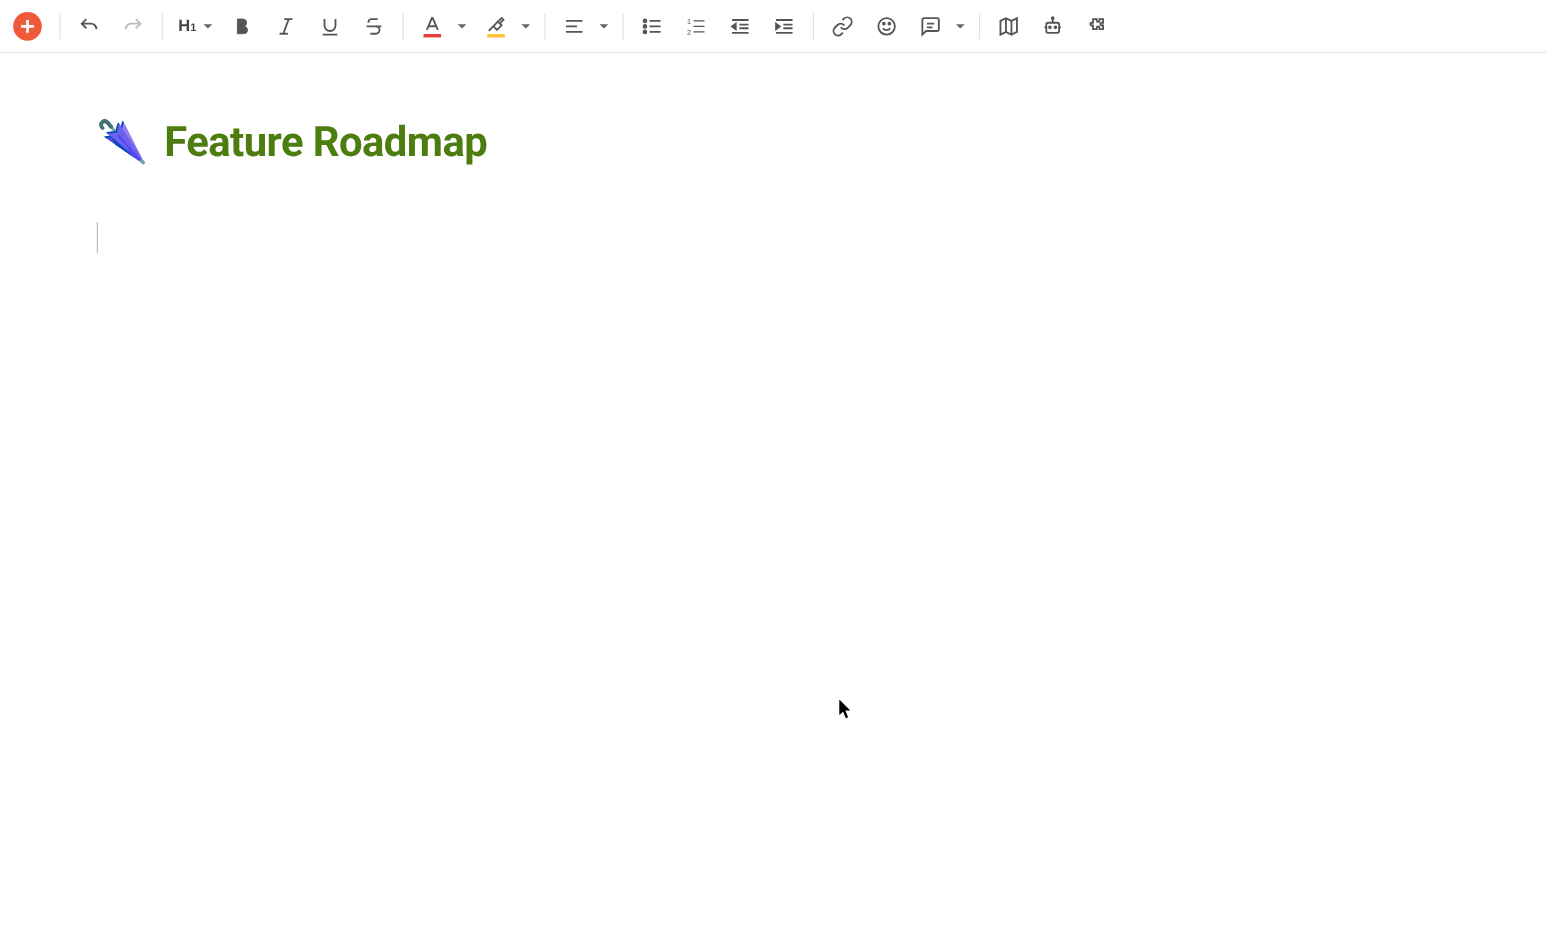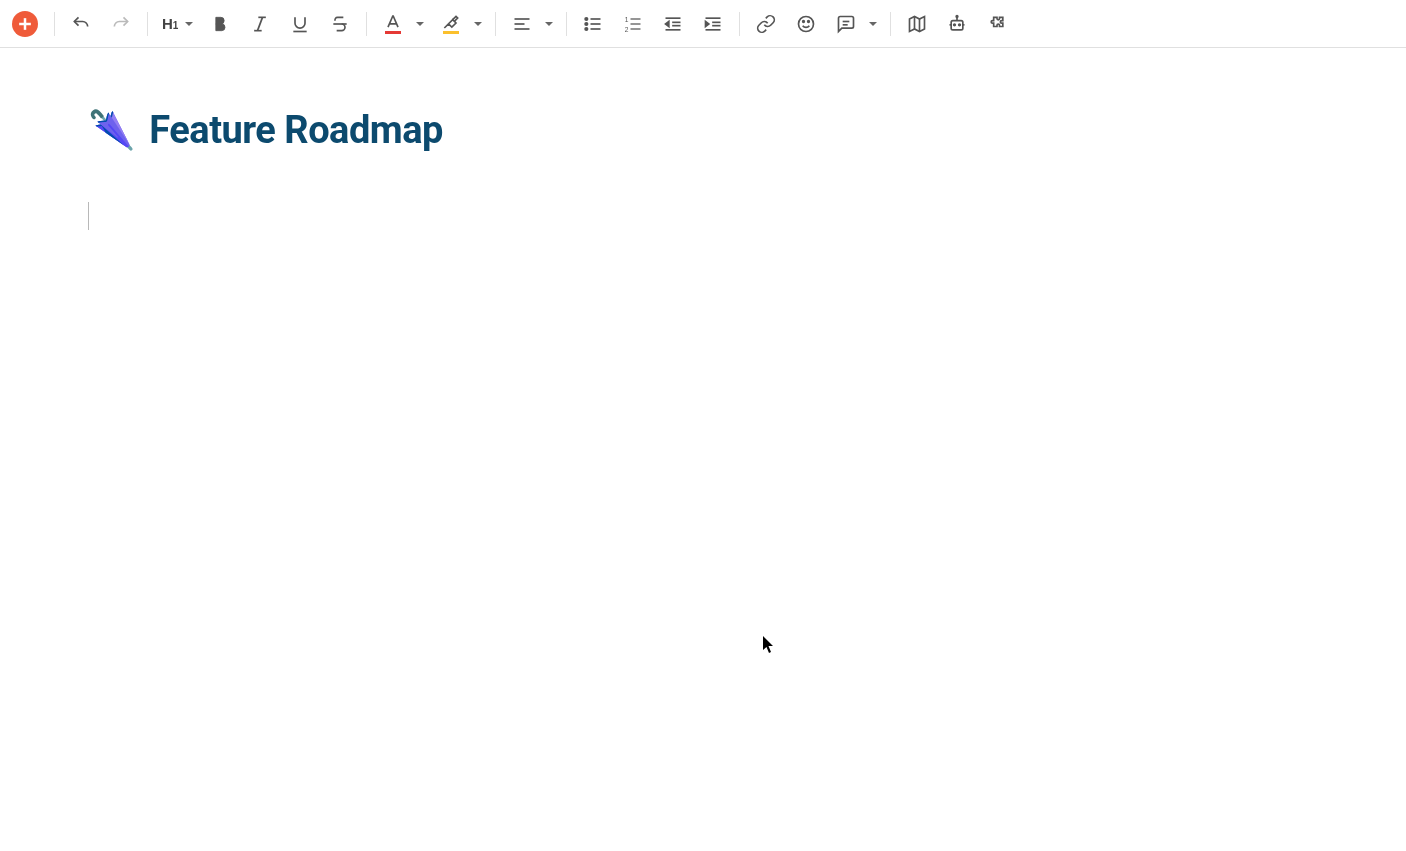--- a/index.html
+++ b/index.html
@@ -111,21 +111,21 @@
       align-items: center;
       gap: 14px;
     }
     .doc-icon {
       font-size: 38px;
       line-height: 1;
     }
     .doc-title {
       font-size: 38px;
       font-weight: 700;
-      color: #0c4a6e;
+      color: #4d7c0f;
       letter-spacing: -0.5px;
     }
     .doc-body {
       margin-top: 50px;
       min-height: 400px;
     }
     .text-cursor {
       display: inline-block;
       width: 1px;
       height: 28px;

